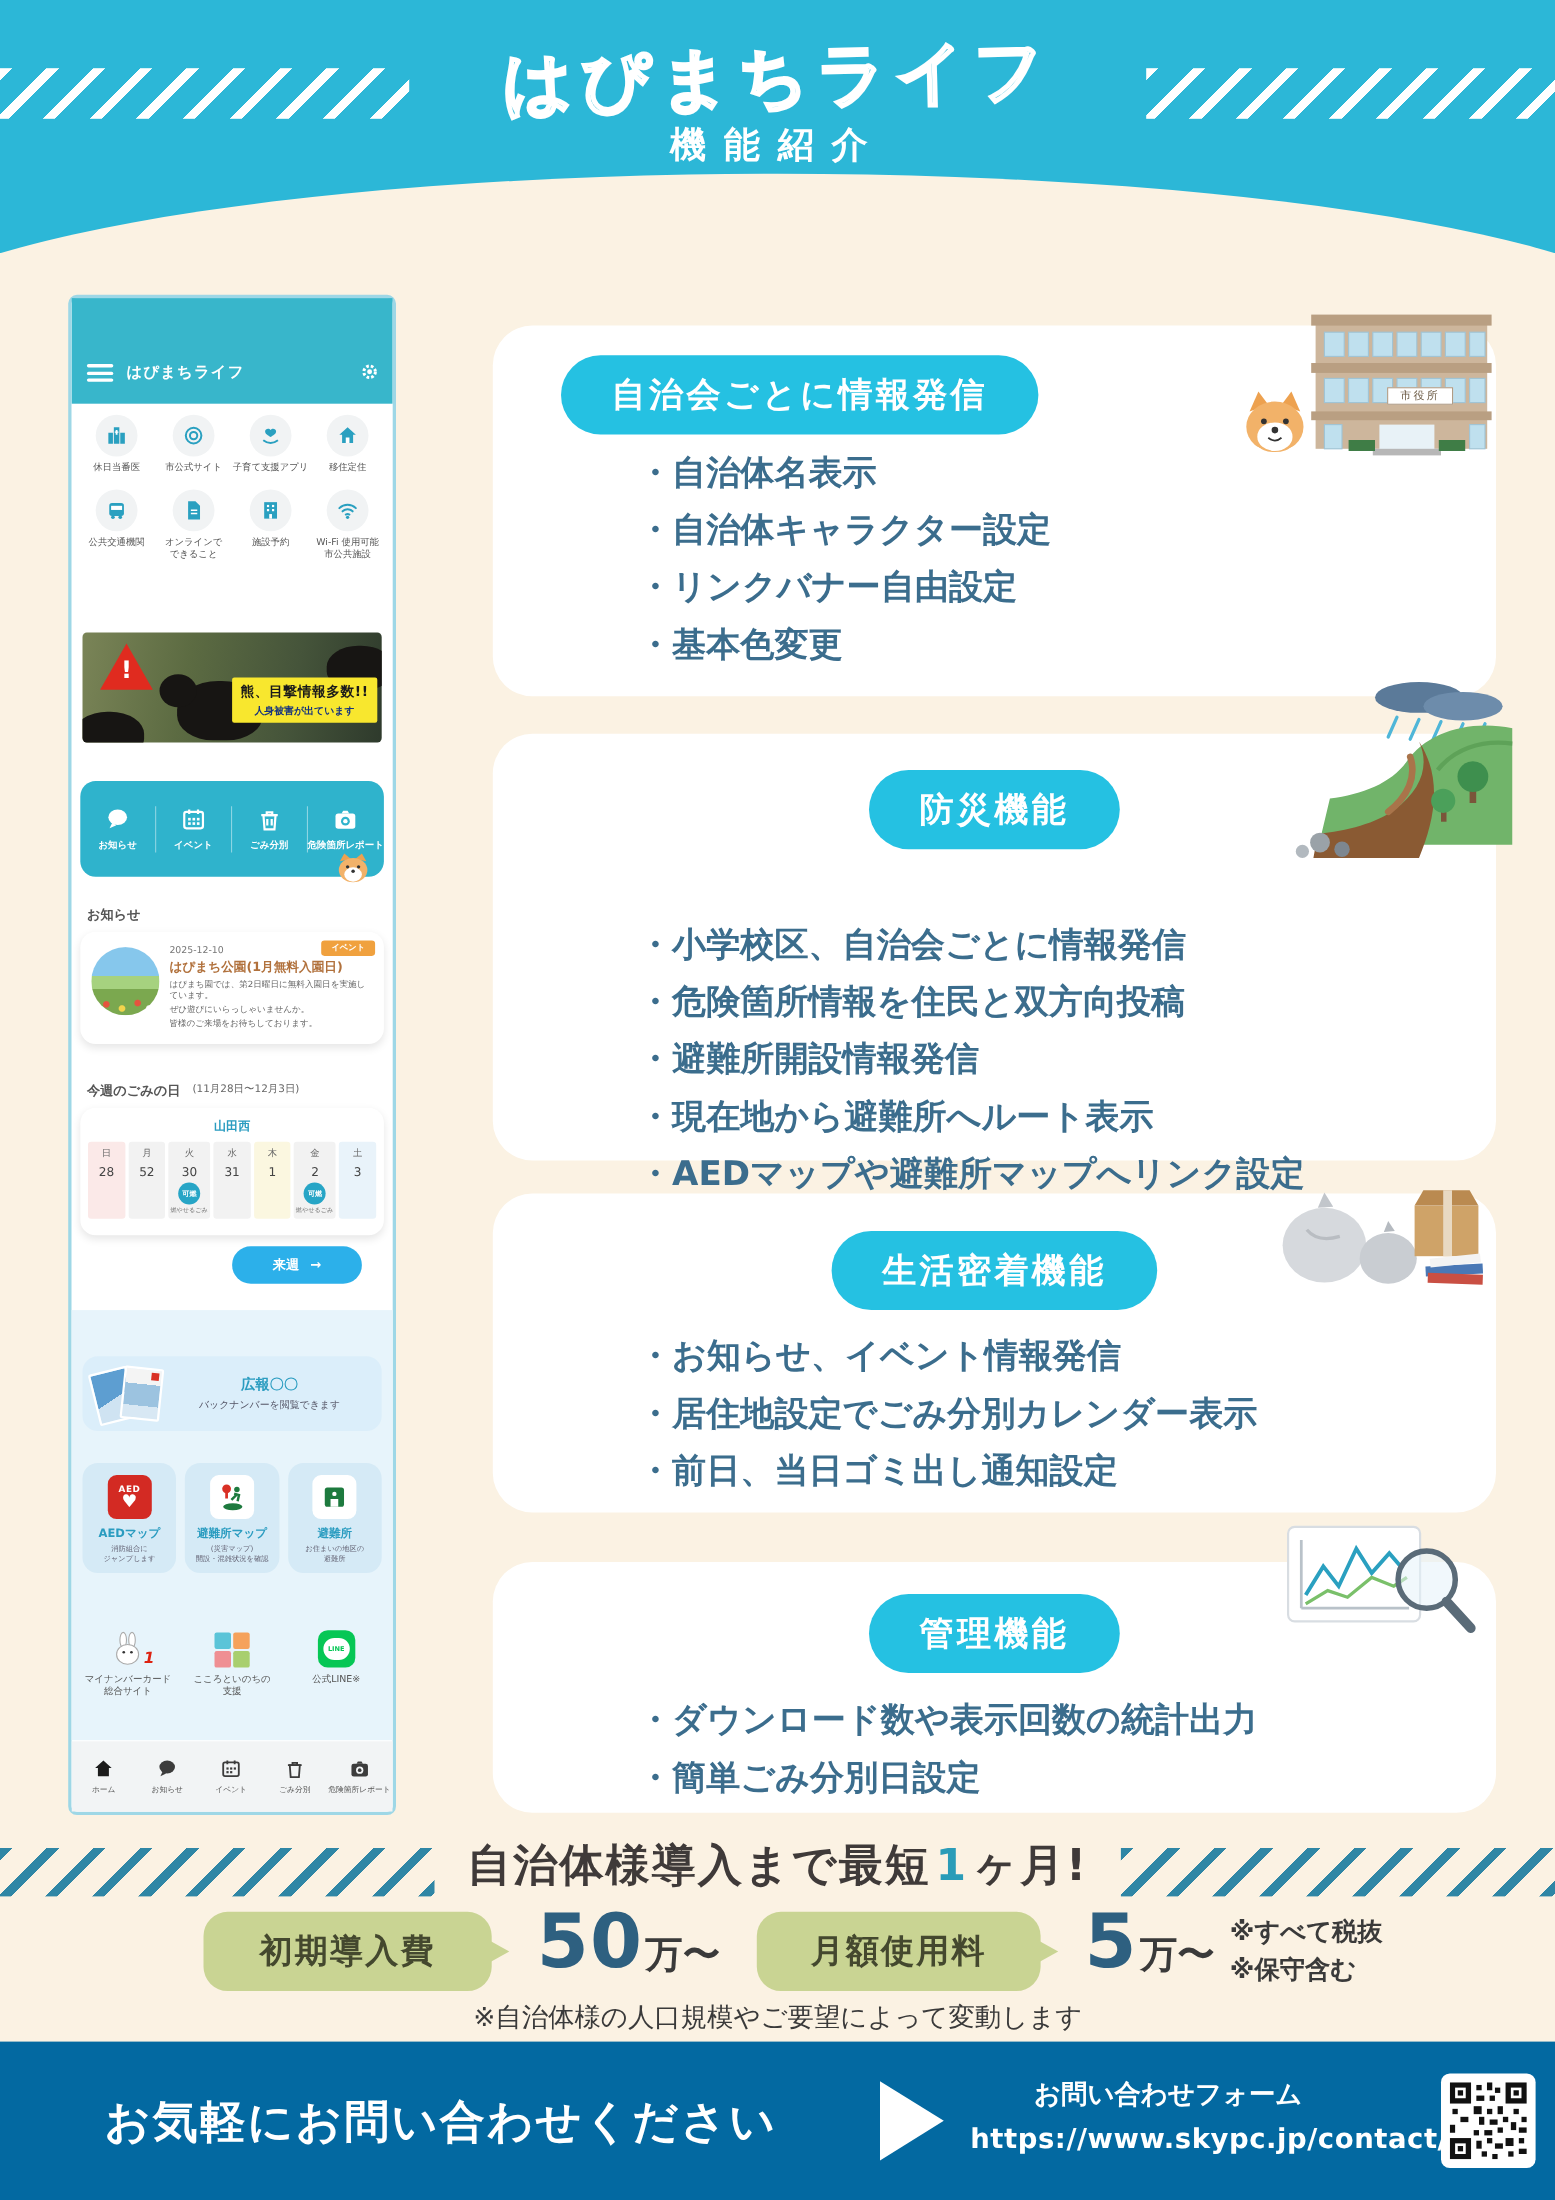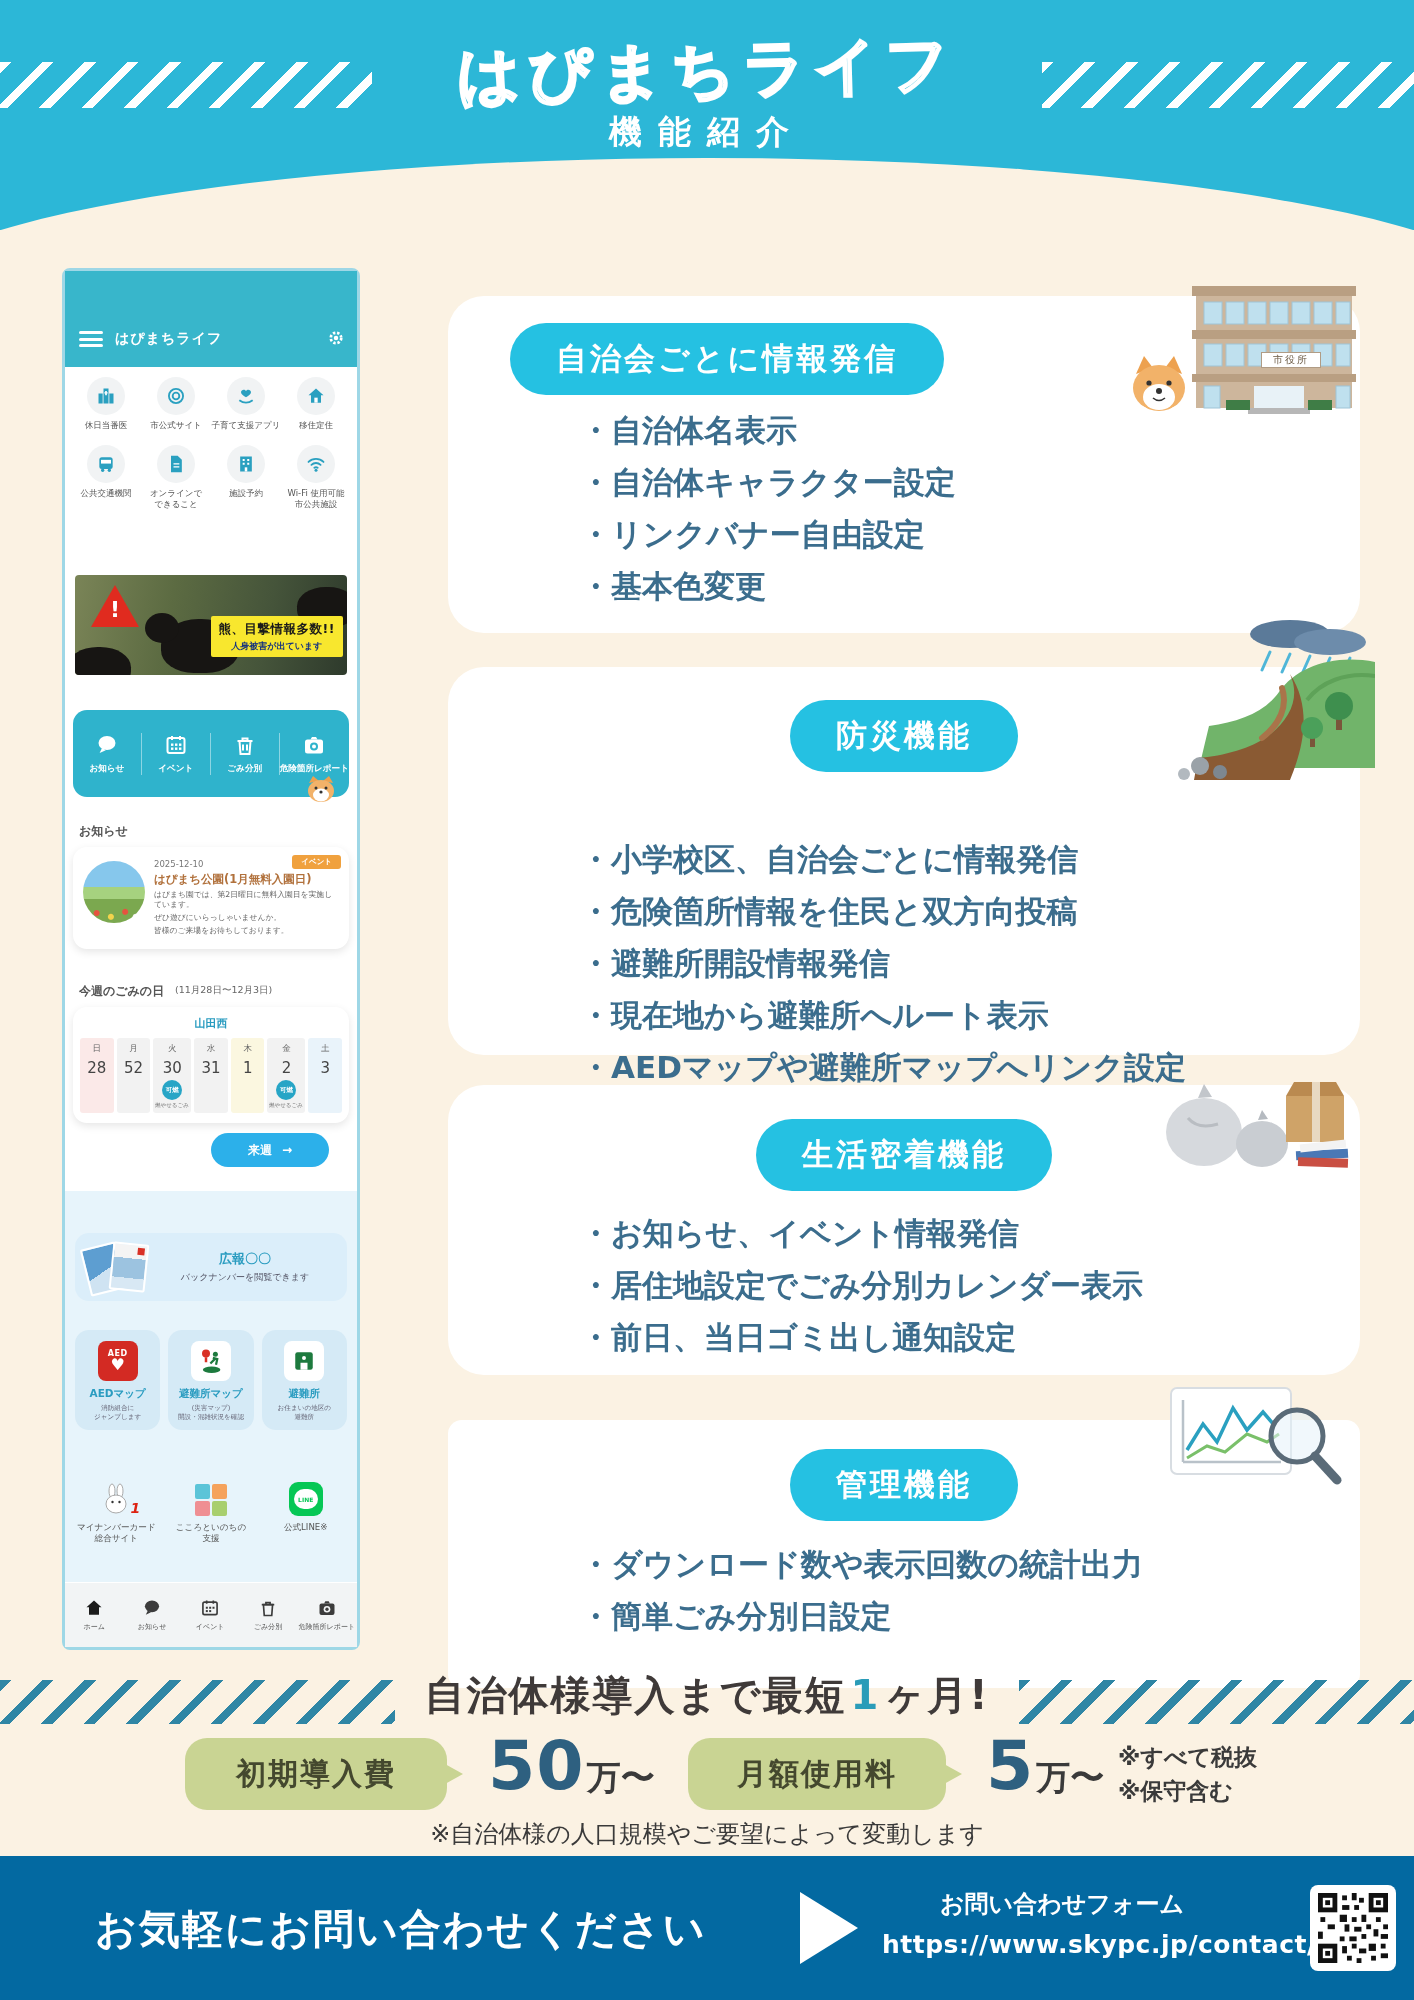--- a/index.html
+++ b/index.html
@@ -64,21 +64,21 @@
   .garb-head{top:712px;text-align:center;}
   .garb-range{position:absolute;left:110px;top:713px;font-size:9.5px;color:#666;}
   .cal-card{position:absolute;top:736px;left:8px;right:8px;height:116px;background:#fff;border-radius:14px;box-shadow:0 3px 8px rgba(0,0,0,.10);padding:9px 7px;box-sizing:border-box;}
   .cal-area{text-align:center;font-size:11px;font-weight:bold;color:#2a9cc0;}
   .cal-row{display:flex;gap:3px;margin-top:7px;}
   .cal-col{flex:1;background:#f2f2f2;border-radius:3px;text-align:center;padding:5px 0 3px;min-height:66px;box-sizing:border-box;}
   .cal-col.sun{background:#fbe9e8;}
   .cal-col.thu{background:#fbf7e0;}
   .cal-col.sat{background:#e9f3fa;}
   .cal-d{font-size:8.5px;color:#666;}
-  .cal-dt{font-size:15px;color:#444;margin-top:4px;}
+  .cal-dt{font-size:11px;color:#444;margin-top:4px;}
   .cal-badge{width:20px;height:20px;border-radius:50%;background:#27a5c6;color:#fff;font-size:6.5px;font-weight:bold;display:flex;align-items:center;justify-content:center;margin:3px auto 1px;}
   .cal-sub{font-size:6.2px;color:#777;white-space:nowrap;transform:scale(.9);}
   .nextbtn{position:absolute;top:862px;right:28px;width:118px;height:34px;background:#2cb0ea;border-radius:999px;color:#fff;display:flex;align-items:center;justify-content:center;gap:10px;font-size:12px;font-weight:bold;}
 
   .bluezone{position:absolute;top:920px;left:0;right:0;height:391px;background:#e7f4fb;}
   .koho{position:absolute;top:42px;left:10px;right:10px;height:68px;background:#dbeefa;border-radius:14px;display:flex;align-items:center;}
   .mags{position:relative;flex:0 0 78px;height:100%;}
   .mag{position:absolute;width:32px;height:44px;border:2px solid #fff;border-radius:2px;}
   .mag1{left:10px;top:12px;background:linear-gradient(160deg,#5d9ed1 0 55%,#cfe3f2 55% 100%);transform:rotate(-14deg);}
   .mag2{left:36px;top:10px;background:linear-gradient(#f4f4f4 0 30%,#9cc3e0 30% 75%,#d8e8f4 75% 100%);transform:rotate(6deg);}
@@ -109,21 +109,21 @@
   .tabbar{position:absolute;bottom:0;left:0;right:0;height:64px;background:#f2f4f5;display:flex;align-items:center;}
   .tb-item{flex:1;display:flex;flex-direction:column;align-items:center;gap:4px;}
   .tb-item .lbl{font-size:7.4px;color:#555;white-space:nowrap;transform:scale(.95);}
 
   
   .features{position:absolute;left:448px;top:296px;width:940px;height:1360px;}
   .fcard{position:absolute;left:0;width:912px;background:#fff;border-radius:36px;}
   .fc1{top:0;height:337px;}
   .fc2{top:371px;height:388px;}
   .fc3{top:789px;height:290px;}
-  .fc4{top:1124px;height:268px;border-radius:14px;}
+  .fc4{top:1124px;height:228px;}
   .fpill{position:absolute;background:#25c1e2;color:#fff;font-weight:bold;font-size:31px;letter-spacing:3px;padding:15px 46px;border-radius:999px;white-space:nowrap;}
   .fp1{top:27px;left:62px;}
   .fp-c{left:50%;transform:translateX(-50%);}
   .fp2{top:33px;}
   .fp3{top:34px;}
   .fp4{top:29px;}
   .blist{position:absolute;left:132px;}
   .bl1{top:108px;}
   .bl2{top:132px;margin-top:34px;}
   .bl3{top:122px;}

